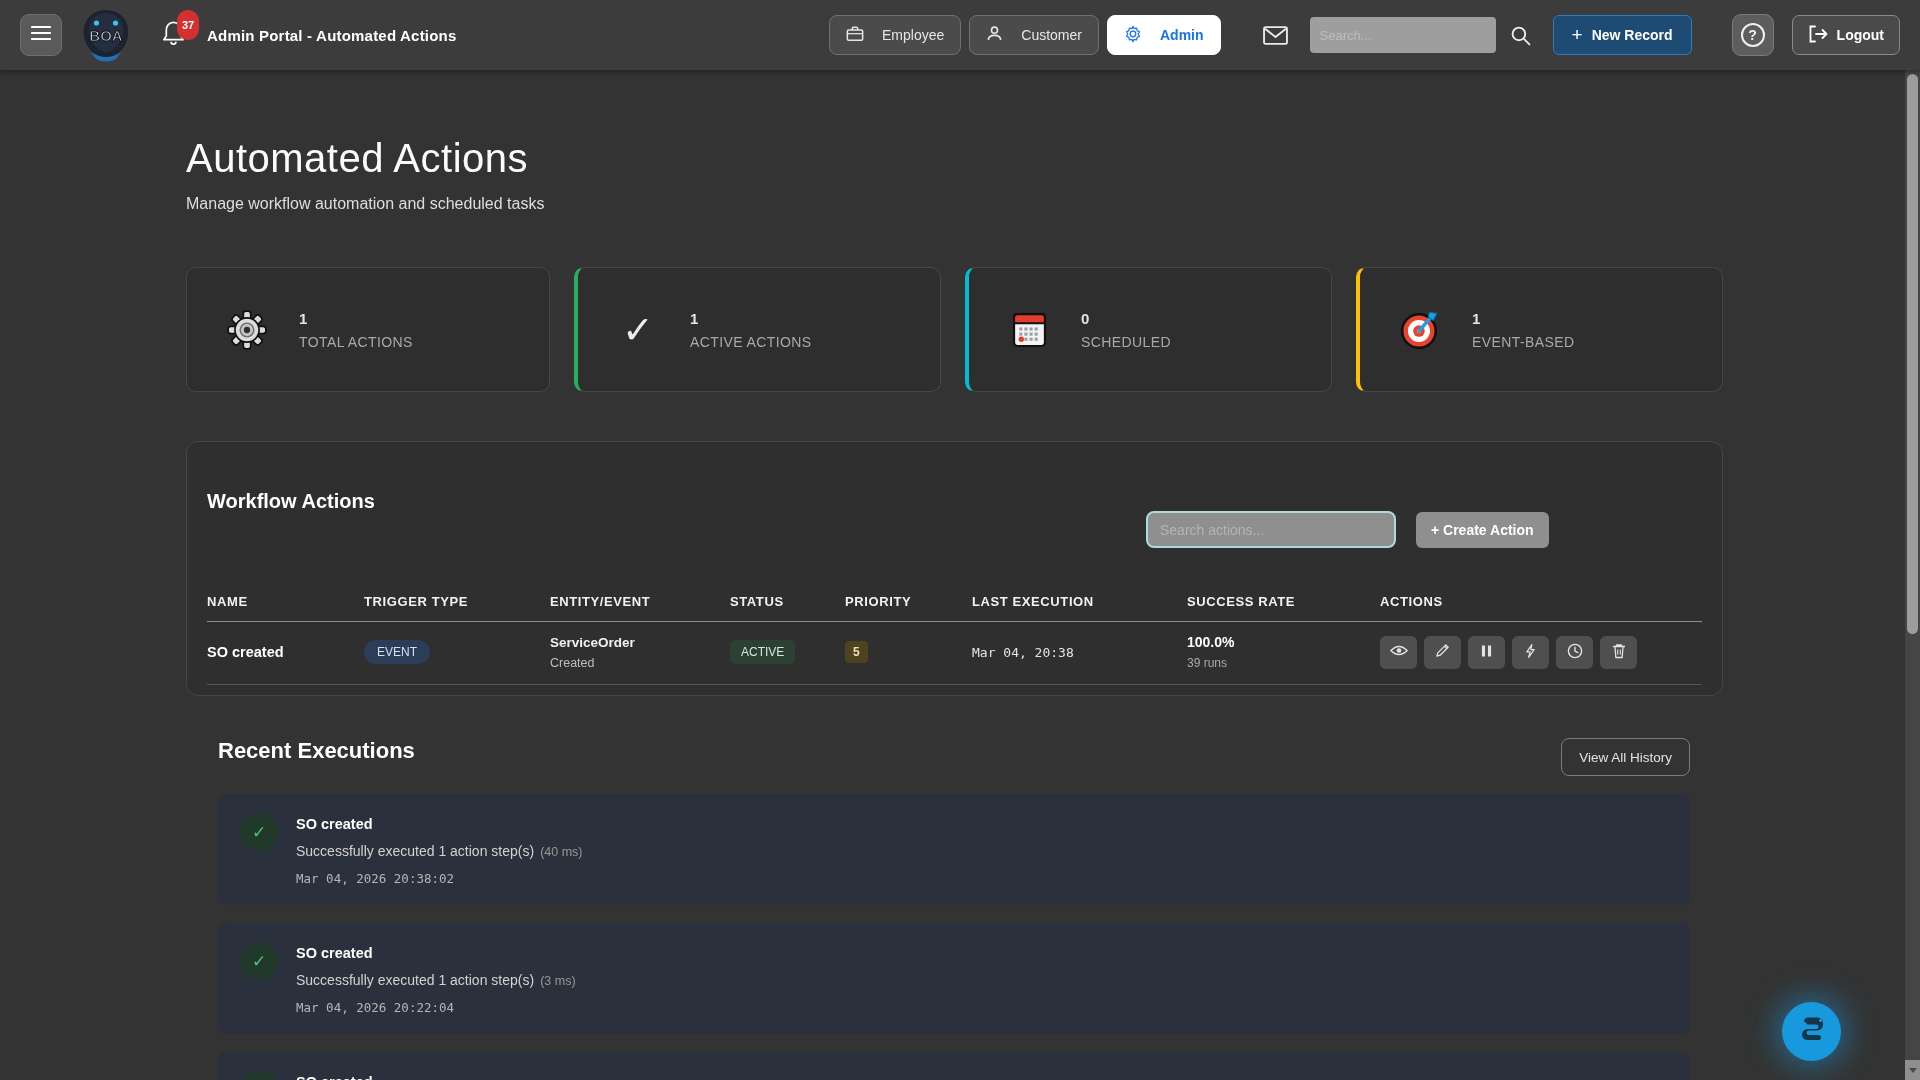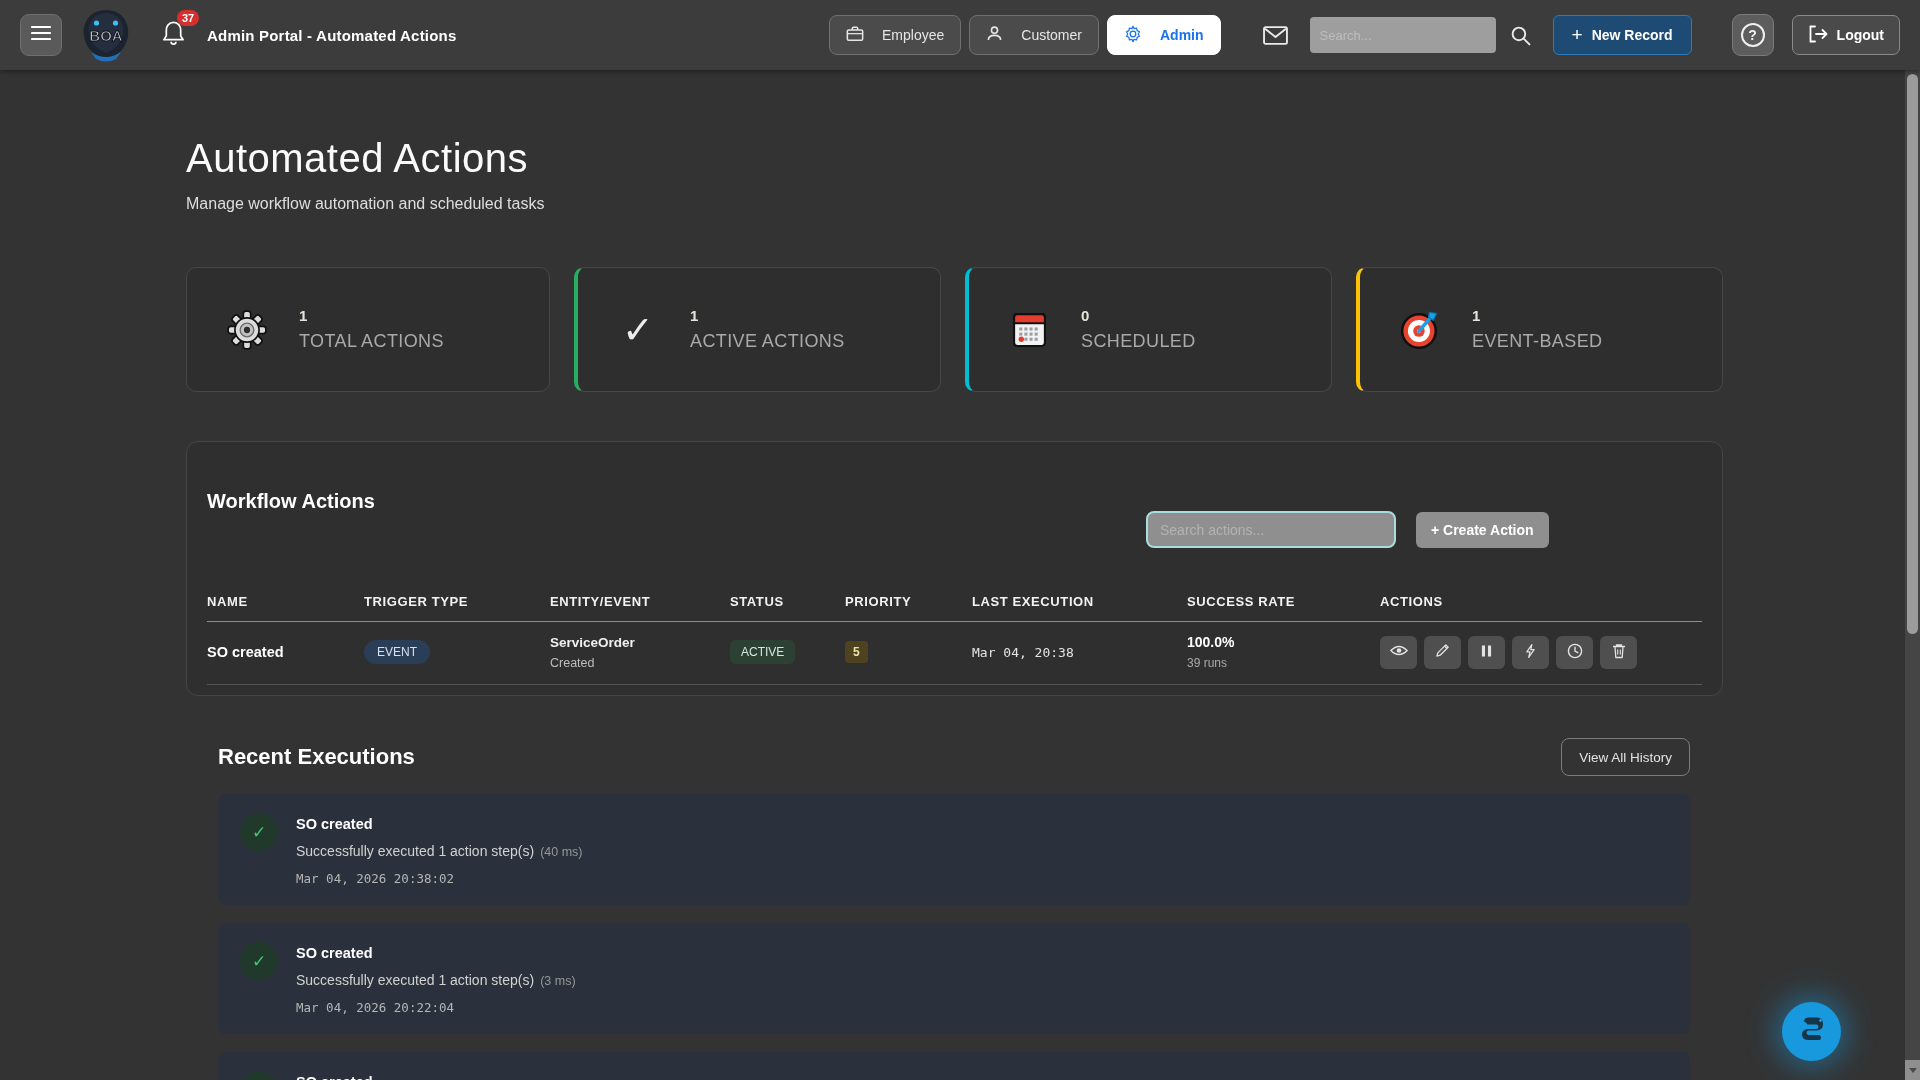--- a/index.html
+++ b/index.html
@@ -8,21 +8,21 @@
   .mono { font-family:"DejaVu Sans Mono", monospace; }
 
   
   .navbar { position:absolute; top:0; left:0; width:1920px; height:70px; background:#3c3c3c;
             display:flex; align-items:center; padding:0 20px; box-shadow:0 2px 4px rgba(0,0,0,.35); z-index:20; }
   .hamburger { width:42px; height:42px; background:#5a5a5a; border:1px solid #6f6f6f; border-radius:9px;
                display:flex; align-items:center; justify-content:center; cursor:pointer; }
   .logo { width:56px; height:58px; margin-left:16px; display:flex; align-items:center; justify-content:center; }
   .bell-wrap { position:relative; margin-left:28px; }
   .badge { position:absolute; top:-10px; right:-14px; background:#d53030; color:#fff; font-size:11px; font-weight:bold;
-           min-width:22px; height:16px; border-radius:11px; display:flex; align-items:center; justify-content:center; padding:0 4px; }
+           min-width:22px; height:30px; border-radius:11px; display:flex; align-items:center; justify-content:center; padding:0 4px; }
   .nav-title { margin-left:22px; font-size:15px; font-weight:bold; color:#fff; letter-spacing:.2px; }
 
   .tab-group { display:flex; gap:8px; margin-left:auto; }
   .tab { height:40px; padding:0 16px; border-radius:8px; background:#4b4b4b; border:1px solid #707070;
          display:flex; align-items:center; gap:18px; font-size:14px; color:#e6e6e6; cursor:pointer; }
   .tab.active { background:#ffffff; border-color:#ffffff; color:#1a73e8; font-weight:bold; }
   .mail { margin-left:42px; display:flex; align-items:center; }
   .nav-search { margin-left:22px; width:186px; height:30px; background:#9e9e9e; border:none; border-radius:4px;
                 padding:18px 10px; font-size:13px; color:#2a2a2a; outline:none; }
   .nav-search::placeholder { color:#bdbdbd; }
@@ -45,21 +45,21 @@
   
   .stats { position:absolute; left:186px; top:267px; width:1537px; display:flex; gap:24px; }
   .stat-card { flex:1; height:125px; background:#2e2e2e; border:1px solid #474747; border-radius:10px;
                display:flex; align-items:center; padding-left:38px; gap:30px; }
   .stat-card.b-green { border-left:4px solid #27ae60; }
   .stat-card.b-teal  { border-left:4px solid #00bcd4; }
   .stat-card.b-amber { border-left:4px solid #ffc107; }
   .stat-icon { width:44px; display:flex; align-items:center; justify-content:center; }
   .glyph-check { font-size:38px; color:#ececec; }
   .stat-value { font-size:15px; font-weight:bold; color:#e9e4da; }
-  .stat-label { margin-top:7px; font-size:18px; color:#a9a9a9; letter-spacing:.4px; }
+  .stat-label { margin-top:7px; font-size:14px; color:#a9a9a9; letter-spacing:.4px; }
 
   
   .panel { position:absolute; left:186px; top:441px; width:1537px; height:255px; background:#2f2f2f;
            border:1px solid #464646; border-radius:12px; }
   .panel-heading { position:absolute; left:20px; top:48px; font-size:20px; font-weight:bold; color:#fff; }
   .trigger-select { position:absolute; left:959px; top:16px; width:560px; height:34px; background:#8f8f8f;
                     border:2px solid #b7e3e3; border-radius:6px; color:#1e1e1e; font-size:14px;
                     padding:0 12px; appearance:none; outline:none; font-family:"Liberation Sans", sans-serif; }
   .actions-search { position:absolute; left:959px; top:69px; width:250px; height:37px; background:#8f8f8f;
                     border:2px solid #a9dcdc; border-radius:8px; padding:0 12px; font-size:14px; color:#2a2a2a; outline:none; }
@@ -80,21 +80,21 @@
   .pill-priority { display:inline-block; background:#4f431f; color:#eee0ac; font-size:12px; font-weight:bold; padding:4px 8px; border-radius:4px; }
   .cell-exec { font-size:13px; color:#e3e3e3; }
   .cell-rate { font-size:14px; font-weight:bold; color:#fff; }
   .cell-runs { margin-top:6px; font-size:12px; color:#a9a9a9; font-weight:normal; }
   .row-actions { display:flex; gap:7px; }
   .icon-btn { width:37px; height:33px; background:#4f4f4f; border:none; border-radius:6px; color:#e3e3e3;
               display:flex; align-items:center; justify-content:center; cursor:pointer; }
 
   
   .recent { position:absolute; left:218px; top:738px; width:1472px; }
-  .recent-head { display:flex; align-items:center; justify-content:space-between; }
+  .recent-head { display:flex; align-items:flex-start; justify-content:space-between; }
   .recent-title { font-size:22px; font-weight:bold; color:#fff; }
   .btn-history { height:38px; padding:8px 17px; background:transparent; border:1px solid #7c7c7c; border-radius:8px;
                  color:#e2e2e2; font-size:13.5px; cursor:pointer; }
   .exec-card { margin-top:18px; background:#2b313c; border-radius:8px; padding:19px 22px; min-height:101px;
                display:flex; gap:18px; }
   .exec-card:first-of-type { margin-top:26px; }
   .check-circle { width:38px; height:38px; border-radius:50%; background:#21392b; color:#46c572;
                   font-size:17px; display:flex; align-items:center; justify-content:center; flex-shrink:0; }
   .exec-title { font-size:14.5px; font-weight:bold; color:#fff; padding-top:3px; }
   .exec-msg { margin-top:11px; font-size:14px; color:#d2d2d2; }

